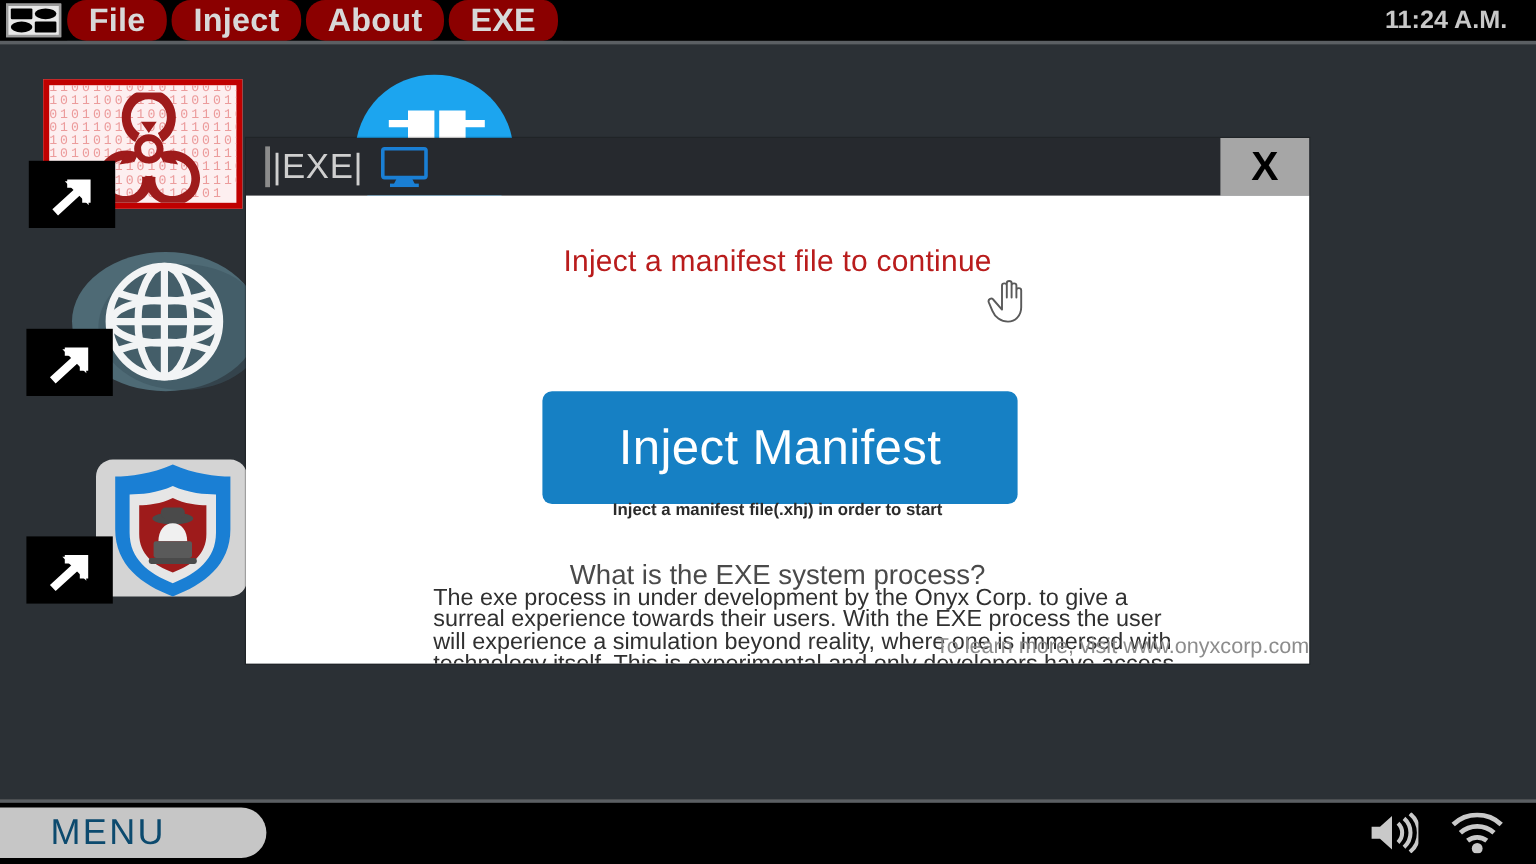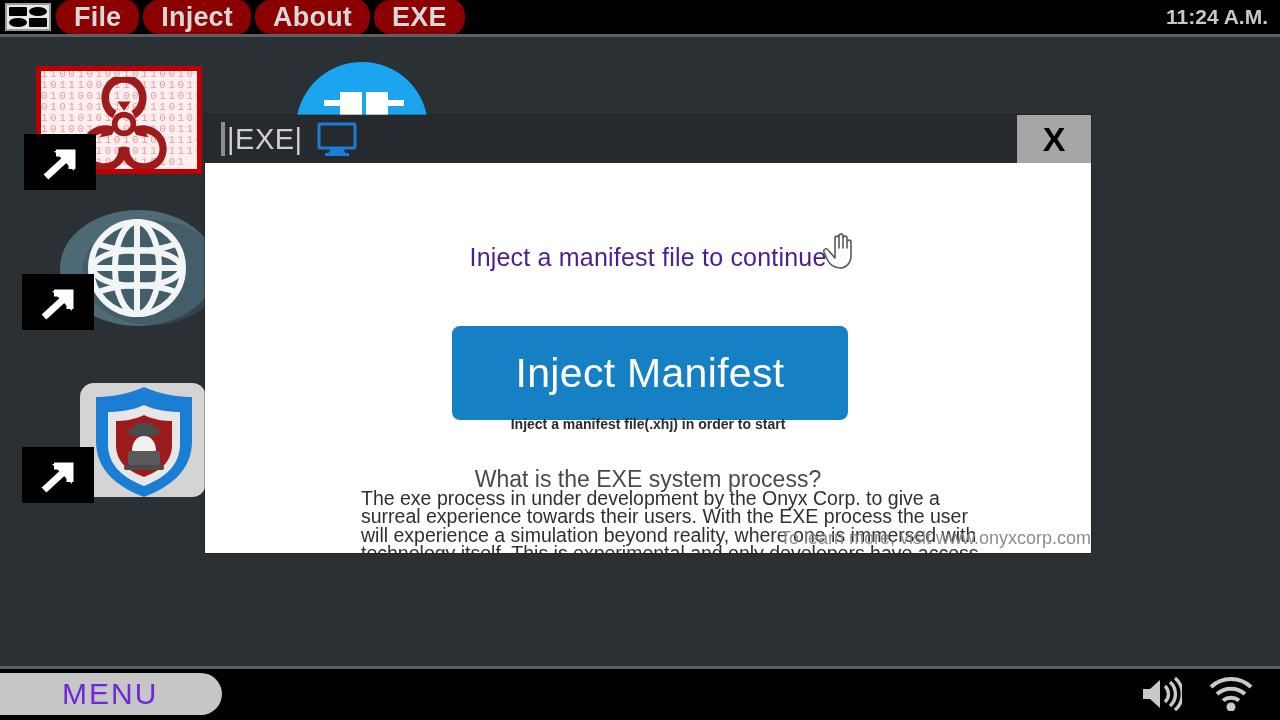--- a/index.html
+++ b/index.html
@@ -37,21 +37,21 @@
     display:flex;align-items:center;
     letter-spacing:0.2px;
     border-right:4px solid #000;
     cursor:default;
     border-radius:16px;
   }
   .menu-item:first-of-type{border-left:4px solid #000;}
   #menubar .spacer{flex:1;background:#000;}
   #clock{
     color:#c8c8c8;font-size:21px;font-weight:bold;
-    display:flex;align-items:center;padding-right:12px;background:#000;
+    display:flex;align-items:center;padding-right:24px;background:#000;
   }
   #menubar-underline{
     position:absolute;left:0;top:34px;width:1280px;height:3px;
     background:#5b5f63;z-index:50;
   }
 
   
   .desk-icon{position:absolute;z-index:5;}
   .shortcut-arrow{
     position:absolute;left:0;bottom:0;width:72px;height:56px;background:#000;
@@ -119,22 +119,22 @@
   #title-monitor{margin-left:14px;width:40px;height:34px;}
   #close-btn{
     position:absolute;right:0;top:0;width:74px;height:48px;
     background:#a6a6a6;color:#000;font-size:34px;font-weight:bold;
     display:flex;align-items:center;justify-content:center;cursor:pointer;
   }
   #winbody{
     position:relative;height:390px;background:#ffffff;overflow:hidden;
   }
   #dialog-heading{
-    text-align:center;color:#4c1d95;font-size:25px;
-    padding-top:80px;font-weight:normal;letter-spacing:.2px;
+    text-align:center;color:#b91c1c;font-size:25px;
+    padding-top:41px;font-weight:normal;letter-spacing:.2px;
   }
   #inject-btn{
     position:absolute;left:247px;top:163px;width:396px;height:94px;
     background:#1680c4;border:none;border-radius:8px;
     color:#fff;font-size:41px;font-weight:normal;
     font-family:"Liberation Sans", sans-serif;
     cursor:pointer;letter-spacing:.3px;
   }
   #inject-caption{
     position:absolute;left:0;top:253px;width:886px;text-align:center;
@@ -164,22 +164,22 @@
   #taskbar{
     position:absolute;left:0;bottom:0;width:1280px;height:54px;
     background:#000;z-index:50;
   }
   #taskbar-topline{
     position:absolute;left:0;top:0;width:1280px;height:3px;background:#5b5f63;
   }
   #menu-button{
     position:absolute;left:0;top:7px;width:222px;height:42px;
     background:#c6c6c6;border-radius:0 26px 26px 0;
-    display:flex;align-items:center;padding-left:62px;box-sizing:border-box;
-    color:#6d28d9;font-size:30px;letter-spacing:2px;cursor:pointer;
+    display:flex;align-items:center;padding-left:42px;box-sizing:border-box;
+    color:#0c4a6e;font-size:30px;letter-spacing:2px;cursor:pointer;
   }
   #tray{
     position:absolute;right:26px;top:8px;height:40px;
     display:flex;align-items:center;gap:26px;
   }
   #tray svg{display:block;}
 </style>
 </head>
 <body>
 

